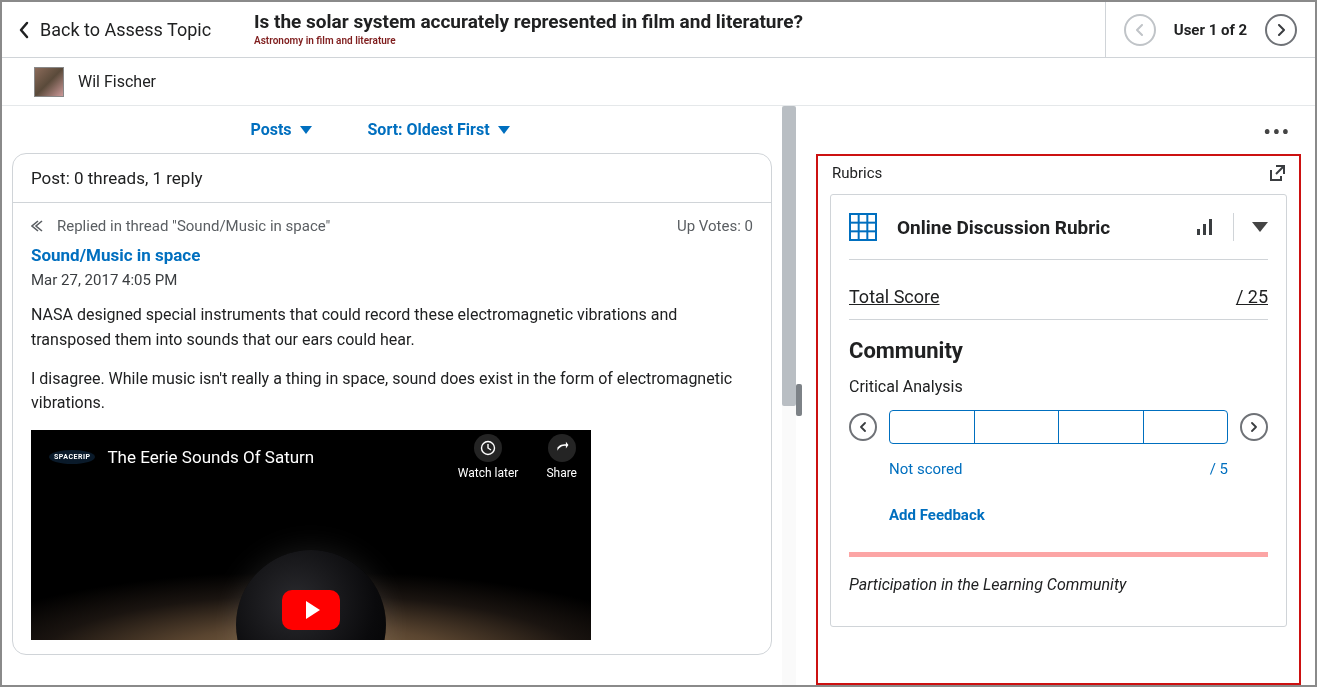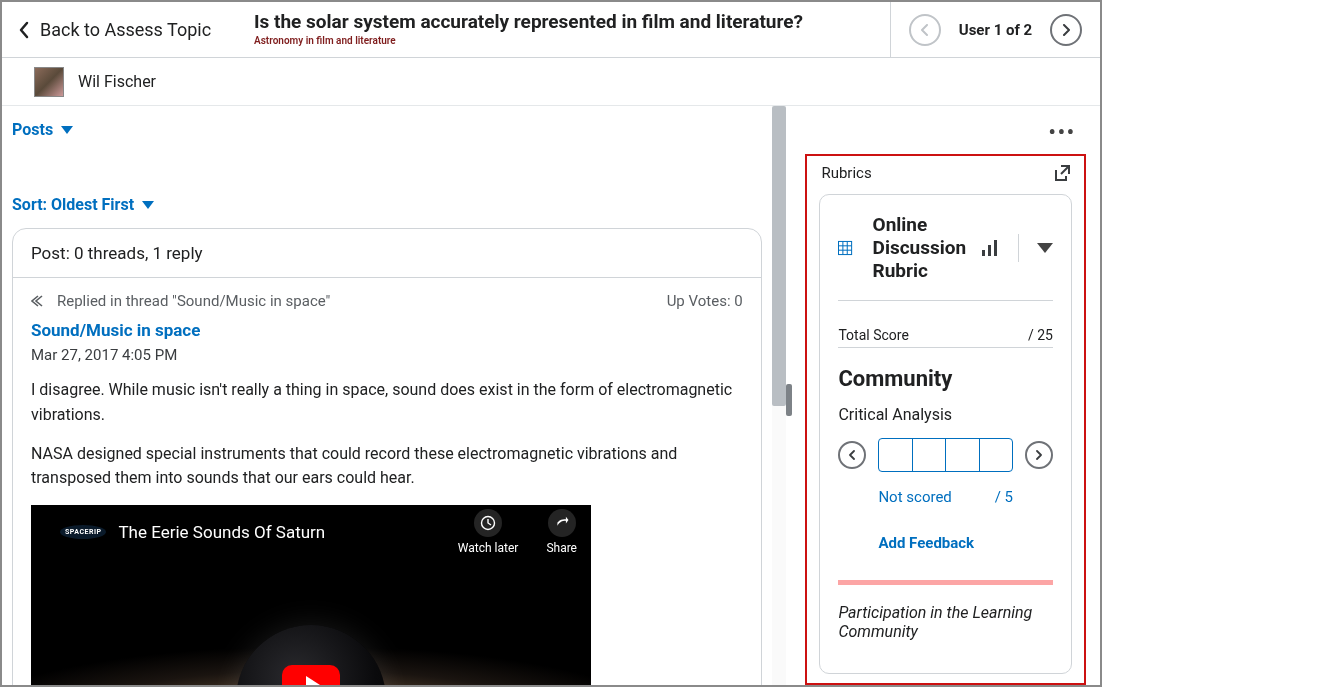--- a/index.html
+++ b/index.html
@@ -1,17 +1,17 @@
 <!DOCTYPE html>
 <html><head>
 <meta charset="utf-8">
 <style>
   * { box-sizing: border-box; }
   html, body { margin: 0; padding: 0; font-family: -apple-system, BlinkMacSystemFont, "Segoe UI", Roboto, Arial, sans-serif; color: #202122; }
-  .frame { width: 1102px; height: 687px; border: 2px solid #8a8a8a; background: #fff; position: relative; overflow: hidden; }
+  .frame { width: 1317px; height: 687px; border: 2px solid #8a8a8a; background: #fff; position: relative; overflow: hidden; }
   .top-header { display: flex; align-items: stretch; border-bottom: 1px solid #d0d4d8; height: 56px; }
   .back-area { width: 240px; display: flex; align-items: center; gap: 10px; padding: 0 16px; font-size: 18px; color: #202122; cursor: pointer; }
   .back-area svg { flex: 0 0 auto; }
   .title-area { flex: 1; padding: 4px 12px 6px; display: flex; flex-direction: column; justify-content: center; }
   .title-area .main-title { font-size: 19px; font-weight: 700; color: #202122; line-height: 1.2; }
   .title-area .sub-title { font-size: 10px; font-weight: 600; color: #7f1d1d; margin-top: 2px; }
   .nav-area { width: 210px; display: flex; align-items: center; justify-content: space-between; padding: 0 18px; border-left: 1px solid #d0d4d8; margin-left: 24px; }
   .nav-btn { width: 32px; height: 32px; border-radius: 50%; border: 2px solid #6f7277; background: #fff; display: flex; align-items: center; justify-content: center; cursor: pointer; }
   .nav-btn.disabled { border-color: #c0c4c8; color: #c0c4c8; cursor: default; }
   .nav-btn svg { width: 12px; height: 12px; }
@@ -23,65 +23,65 @@
 
   .content-row { display: flex; height: calc(687px - 56px - 48px - 4px); }
   .left-col { width: 780px; padding: 14px 10px 0 10px; position: relative; }
   .divider-col { width: 20px; position: relative; }
   .divider-col .scroll-track { position: absolute; left: 0; top: 0; bottom: 0; width: 14px; background: #fafafa; }
   .divider-col .scroll-thumb { position: absolute; left: 0; top: 0; width: 14px; height: 300px; background: #b9bec3; border-radius: 2px; }
   .divider-col .grip { position: absolute; left: 14px; top: 278px; width: 6px; height: 32px; background: #7d8287; border-radius: 2px; }
 
   .right-col { flex: 1; padding: 14px 14px 0 14px; position: relative; }
 
-  .filter-row { display: flex; justify-content: center; gap: 56px; padding: 0 24px 14px 0; font-size: 16px; flex-direction: column; }
+  .filter-row { display: flex; justify-content: center; gap: 56px; padding: 0 24px 14px 0; font-size: 16px; }
   .filter-btn { color: #006fbf; font-weight: 700; display: flex; align-items: center; gap: 8px; cursor: pointer; }
   .caret-down { width: 0; height: 0; border-left: 6px solid transparent; border-right: 6px solid transparent; border-top: 8px solid #006fbf; }
 
   .post-card { border: 1px solid #d0d4d8; border-radius: 14px; }
   .post-header { padding: 14px 18px; border-bottom: 1px solid #d0d4d8; font-size: 17px; font-weight: 400; }
   .post-body { padding: 14px 18px; }
   .reply-row { display: flex; justify-content: space-between; font-size: 15px; color: #5a5e62; margin-bottom: 10px; }
   .reply-row .left-r { display: flex; gap: 8px; align-items: center; }
   .thread-link { color: #006fbf; font-weight: 700; font-size: 17px; display: block; margin-bottom: 6px; cursor: pointer; }
   .timestamp { font-size: 15px; color: #3a3d40; margin-bottom: 14px; }
   .post-text { font-size: 16px; line-height: 1.55; margin-bottom: 14px; }
 
   .video-embed { width: 560px; height: 210px; background: #000; position: relative; overflow: hidden; }
-  .video-top { position: absolute; top: 0; left: 15px; right: 0; height: 54px; display: flex; align-items: center; justify-content: space-between; padding: 0 14px; background: linear-gradient(to bottom, rgba(0,0,0,0.7), rgba(0,0,0,0)); }
+  .video-top { position: absolute; top: 0; left: 4px; right: 0; height: 54px; display: flex; align-items: center; justify-content: space-between; padding: 0 14px; background: linear-gradient(to bottom, rgba(0,0,0,0.7), rgba(0,0,0,0)); }
   .video-title-wrap { display: flex; align-items: center; gap: 12px; }
   .spacerip { background: #0a1a2a; color: #fff; font-size: 7px; font-weight: 700; padding: 3px 5px; border-radius: 50%; letter-spacing: 0.5px; }
   .video-title { color: #fff; font-size: 17px; font-weight: 400; }
   .video-actions { display: flex; gap: 28px; }
   .video-action { display: flex; flex-direction: column; align-items: center; color: #fff; font-size: 12px; gap: 4px; cursor: pointer; }
   .video-action .ic { width: 28px; height: 28px; background: rgba(40,40,40,0.9); border-radius: 50%; display: flex; align-items: center; justify-content: center; }
   .saturn-bg { position: absolute; inset: 0; background: radial-gradient(ellipse 500px 120px at 50% 110%, #8a704d 0%, #5a4530 30%, #1a1410 55%, #000 75%); }
   .planet-sphere { position: absolute; left: 50%; top: 120px; transform: translateX(-50%); width: 150px; height: 150px; border-radius: 50%; background: radial-gradient(circle at 40% 35%, #2a2a2e 0%, #0a0a0c 60%, #000 100%); box-shadow: 0 0 30px rgba(255,255,255,0.1); }
   .play-btn { position: absolute; left: 50%; top: 160px; transform: translateX(-50%); width: 58px; height: 40px; background: #ff0000; border-radius: 10px; display: flex; align-items: center; justify-content: center; cursor: pointer; }
   .play-btn .tri { width: 0; height: 0; border-left: 14px solid #fff; border-top: 9px solid transparent; border-bottom: 9px solid transparent; margin-left: 3px; }
 
   .right-header { display: flex; justify-content: flex-end; padding: 0 10px 10px 0; }
   .more-dots { font-size: 20px; letter-spacing: 2px; cursor: pointer; font-weight: 700; color: #444; }
 
   .highlight-box { border: 2px solid #c11; padding: 0 0 0 0; height: calc(100% - 34px); overflow: hidden; }
   .rubrics-row { display: flex; justify-content: space-between; align-items: center; padding: 8px 14px 12px 14px; }
   .rubrics-label { font-size: 15px; font-weight: 400; }
   .popout-icon { width: 18px; height: 18px; cursor: pointer; }
 
-  .rubric-card { border: 1px solid #d0d4d8; border-radius: 10px; margin: 0 12px; padding: 18px; }
+  .rubric-card { border: 1px solid #d0d4d8; border-radius: 3px; margin: 0 12px; padding: 18px; }
   .rubric-head { display: flex; align-items: center; justify-content: space-between; border-bottom: 1px solid #d0d4d8; padding-bottom: 18px; }
   .rubric-head-left { display: flex; align-items: center; gap: 20px; }
   .grid-icon { width: 28px; height: 28px; }
   .rubric-title { font-size: 19px; font-weight: 700; }
   .rubric-head-right { display: flex; align-items: center; gap: 18px; }
   .bars-icon { width: 20px; height: 20px; cursor: pointer; }
   .vline { width: 1px; height: 28px; background: #d0d4d8; }
   .collapse-caret { width: 0; height: 0; border-left: 8px solid transparent; border-right: 8px solid transparent; border-top: 10px solid #444; cursor: pointer; }
 
-  .score-row { display: flex; justify-content: space-between; align-items: center; padding: 26px 0 4px; border-bottom: 1px solid #d0d4d8; font-size: 14px; }
+  .score-row { display: flex; justify-content: space-between; align-items: center; padding: 26px 0 12px; border-bottom: 1px solid #d0d4d8; font-size: 18px; text-decoration: underline; }
   .score-total { font-weight: 400; }
 
   .criteria-heading { font-size: 22px; font-weight: 700; padding: 18px 0 14px; }
   .criterion-block { }
   .criterion-name { font-size: 16px; margin-bottom: 14px; }
   .level-row { display: flex; align-items: center; gap: 12px; }
   .arrow-circle { width: 28px; height: 28px; border-radius: 50%; border: 2px solid #6f7277; display: flex; align-items: center; justify-content: center; cursor: pointer; flex: 0 0 auto; }
   .arrow-circle svg { width: 10px; height: 10px; }
   .level-grid { flex: 1; display: flex; border: 1px solid #006fbf; border-radius: 4px; height: 34px; }
   .level-cell { flex: 1; border-right: 1px solid #006fbf; cursor: pointer; }
@@ -148,22 +148,22 @@
             <div class="left-r">
               <svg width="18" height="12" viewBox="0 0 18 12">
                   <path d="M7 1 L1 6 L7 11 M11 1 L5 6 L11 11" stroke="#5a5e62" stroke-width="1.6" fill="none"></path>
                 </svg>
               <span>Replied in thread "Sound/Music in space"</span>
             </div>
             <span>Up Votes: 0</span>
           </div>
           <a class="thread-link">Sound/Music in space</a>
           <div class="timestamp">Mar 27, 2017 4:05 PM</div>
+          <div class="post-text">NASA designed special instruments that could record these electromagnetic vibrations and transposed them into sounds that our ears could hear.</div>
           <div class="post-text">I disagree. While music isn't really a thing in space, sound does exist in the form of electromagnetic vibrations.</div>
-          <div class="post-text">NASA designed special instruments that could record these electromagnetic vibrations and transposed them into sounds that our ears could hear.</div>
 
           <div class="video-embed">
             <div class="saturn-bg"></div>
             <div class="planet-sphere"></div>
             <div class="video-top">
               <div class="video-title-wrap">
                 <span class="spacerip">SPACERIP</span>
                 <span class="video-title">The Eerie Sounds Of Saturn</span>
               </div>
               <div class="video-actions">

